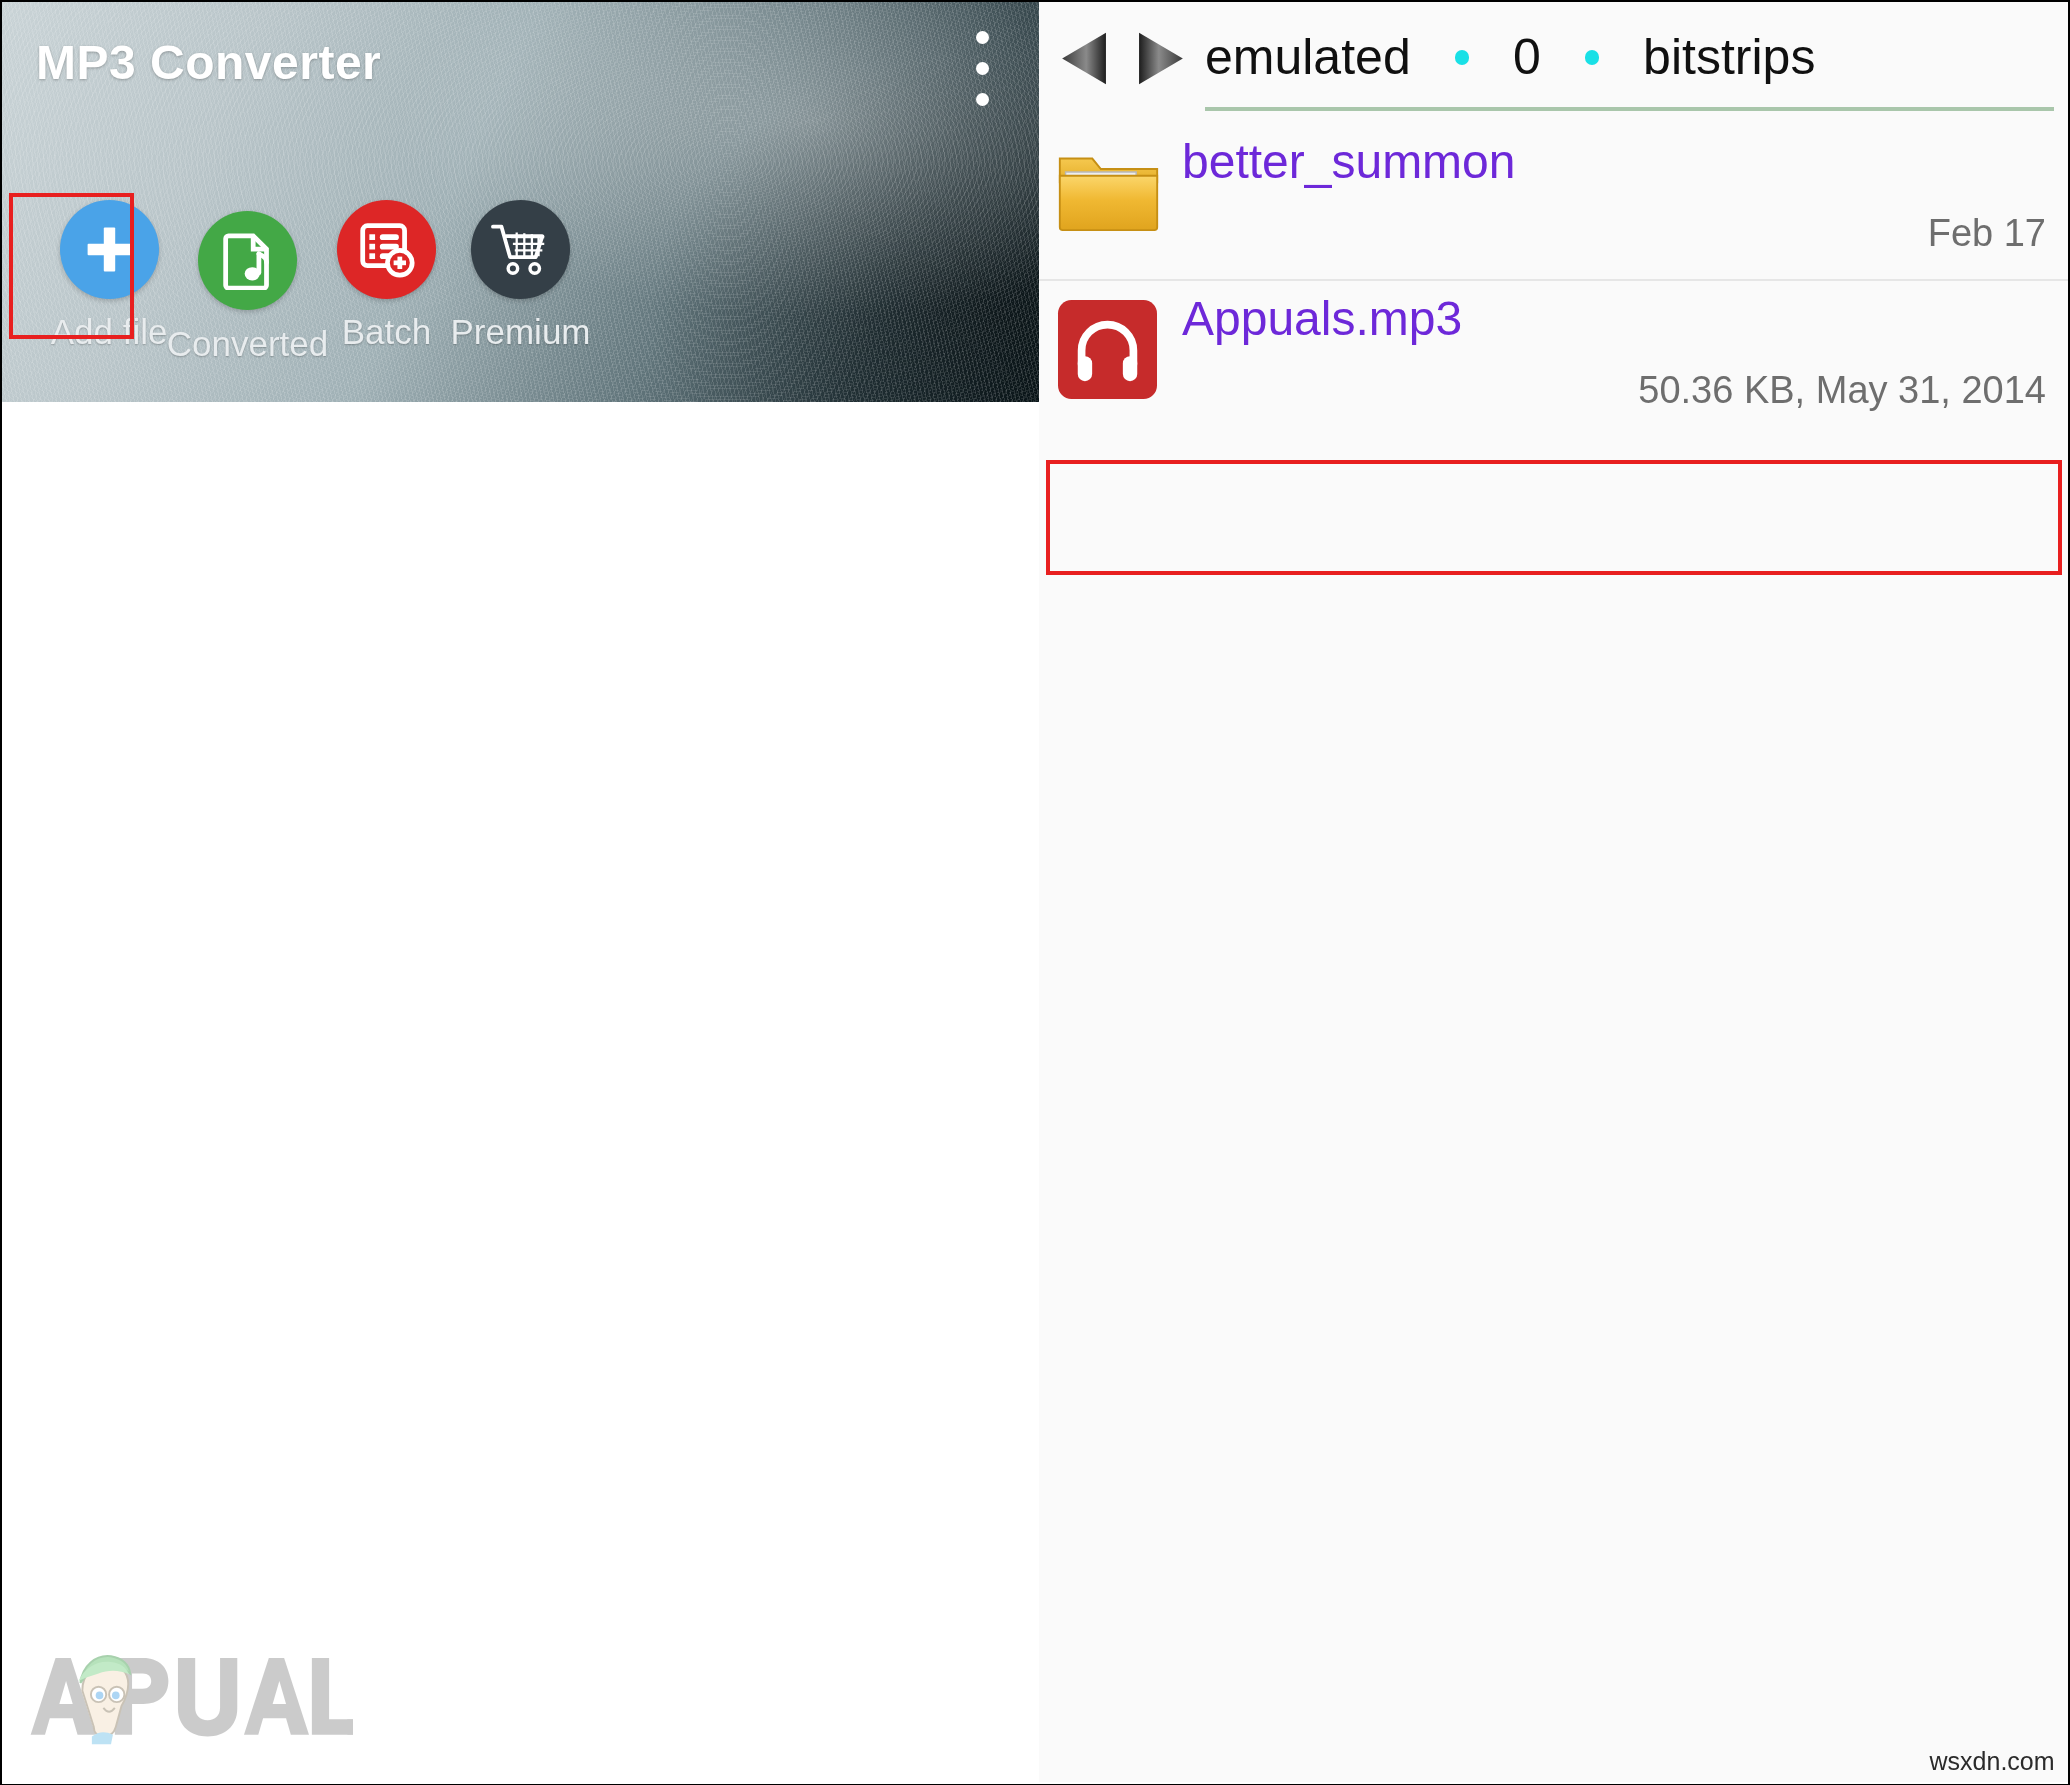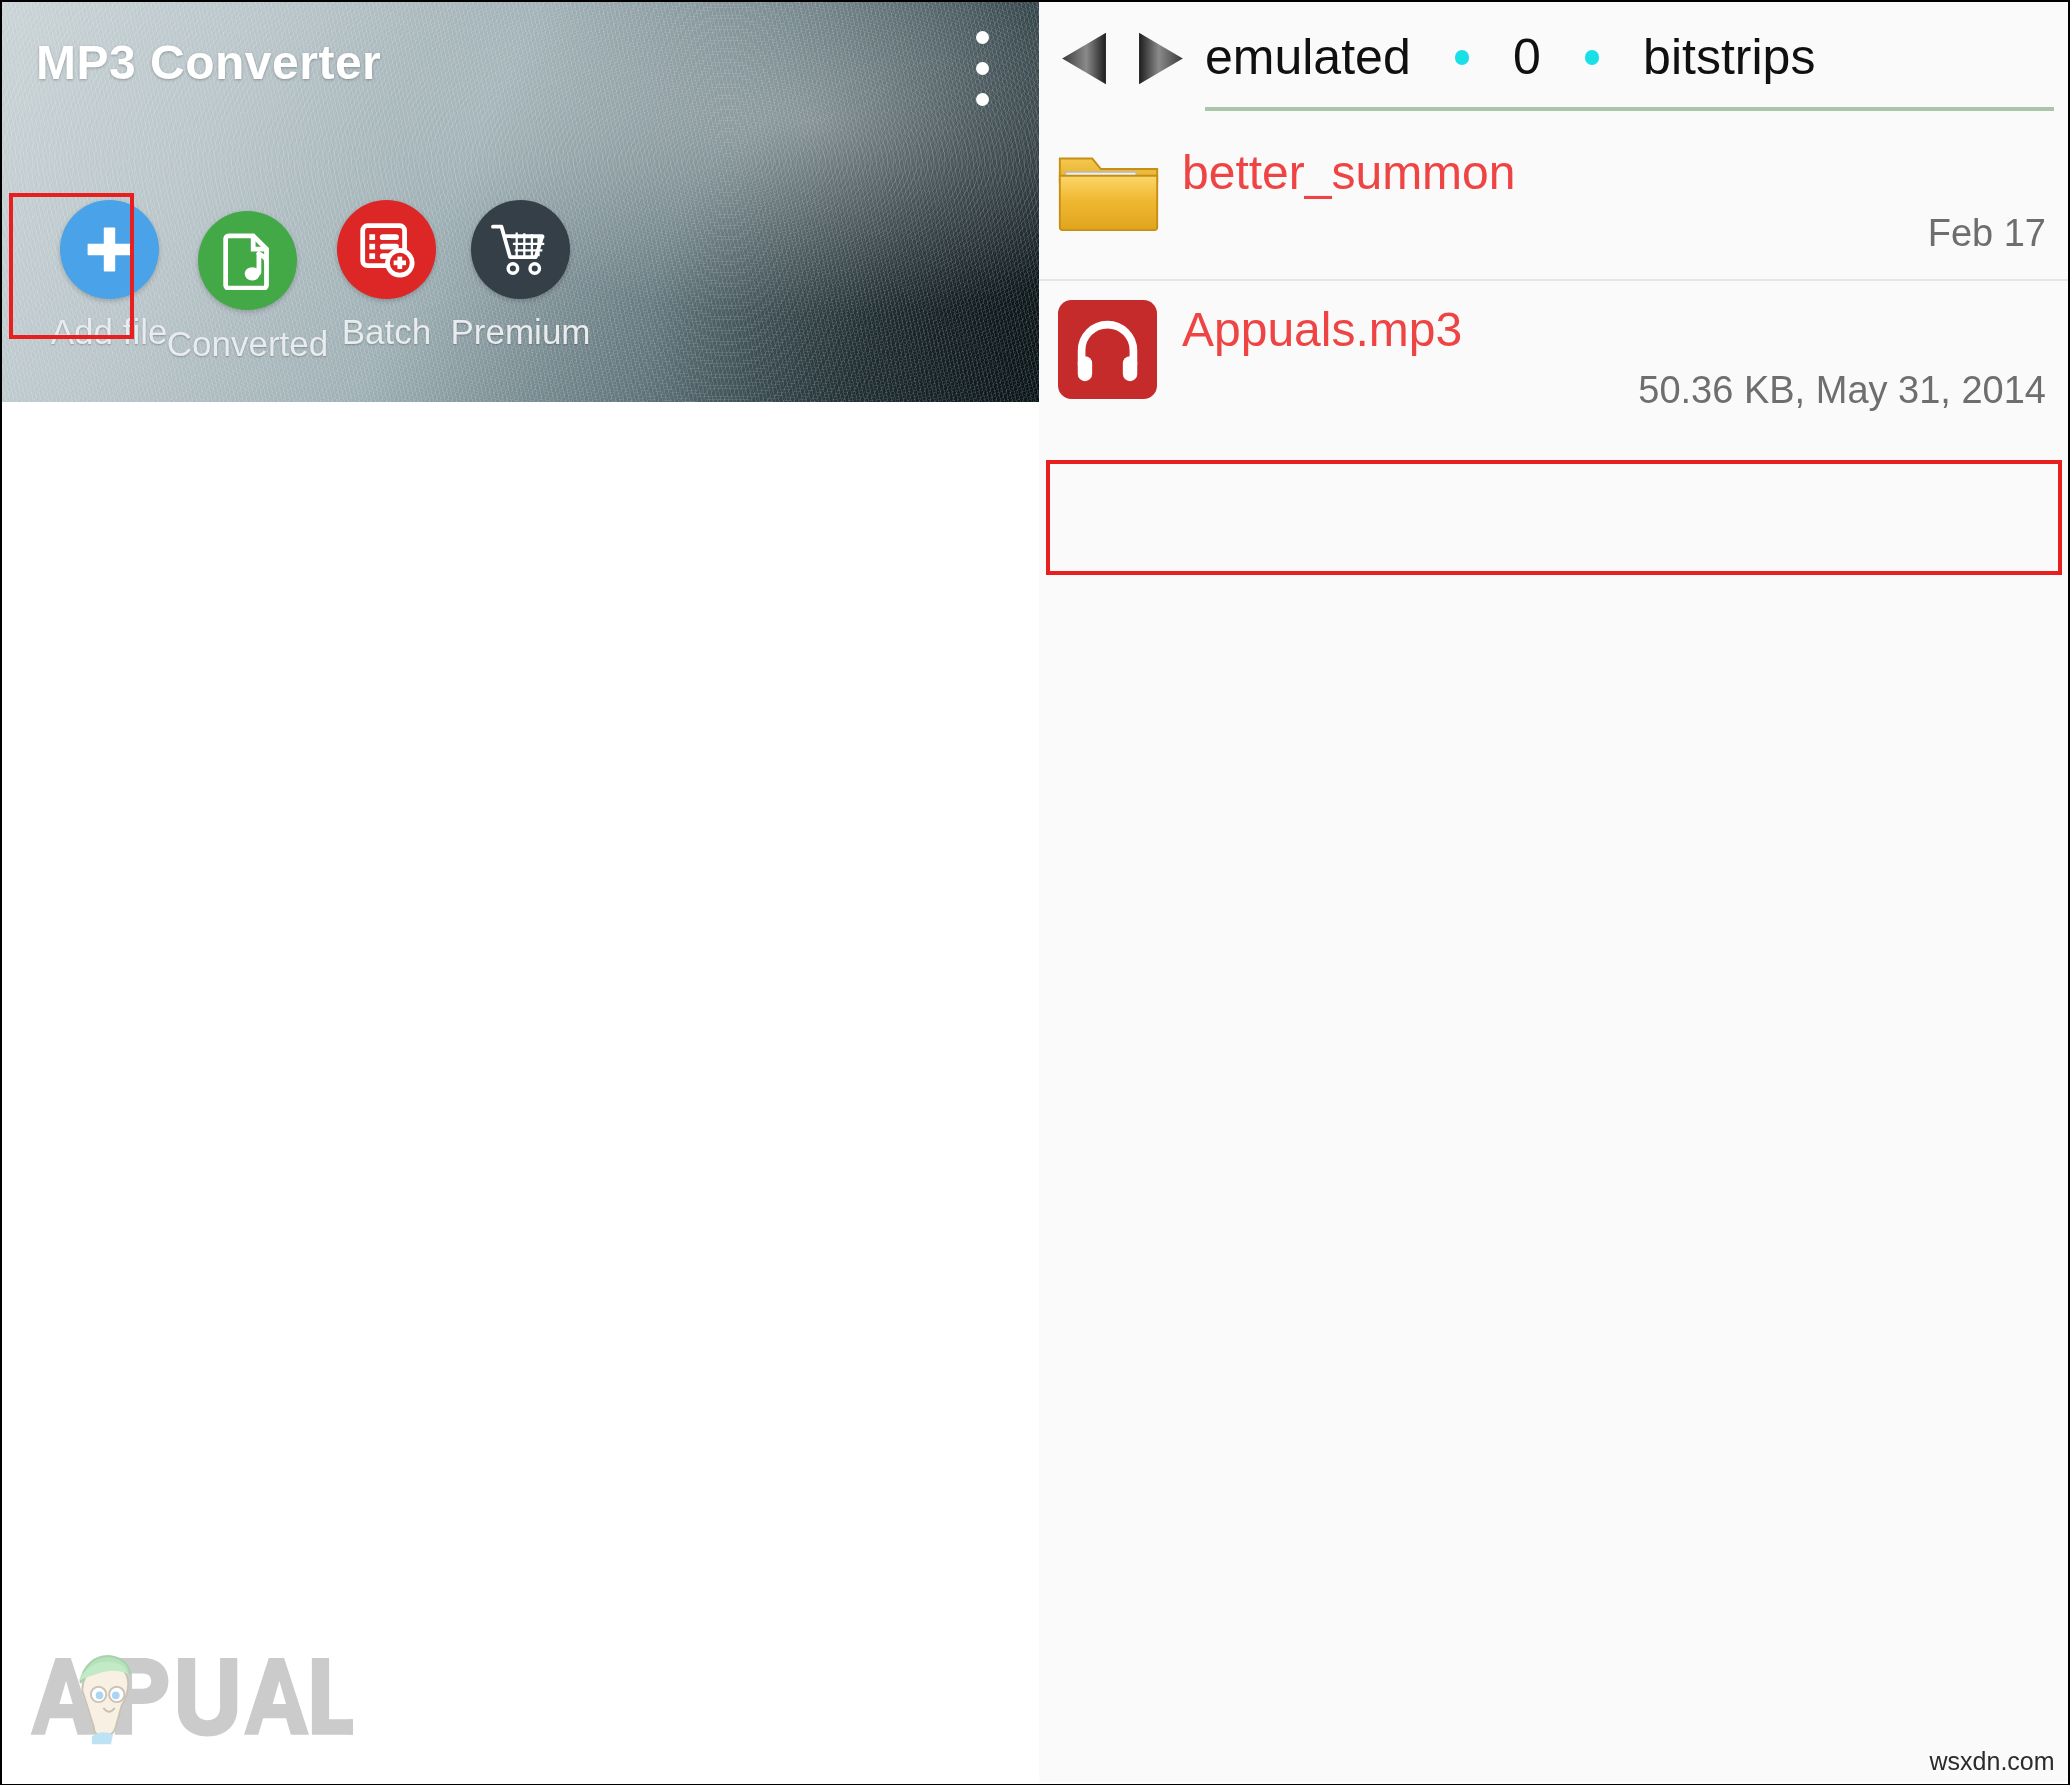--- a/index.html
+++ b/index.html
@@ -136,22 +136,22 @@
   }
   .file-row{
     position:relative;height:155px;
     border-bottom:2.9px solid #e6e6e6;
     background:#fafafa;cursor:pointer;
   }
   .row-icon{
     position:absolute;left:17px;top:23px;width:105px;height:88px;
   }
   .row-name{
-    position:absolute;left:143px;top:21px;
-    font-size:48px;color:#ef4444;white-space:nowrap;
+    position:absolute;left:143px;top:10px;
+    font-size:48px;color:#6d28d9;white-space:nowrap;
   }
   .row-meta{
     position:absolute;right:23px;top:88px;
     font-size:38px;color:#6e6e6e;white-space:nowrap;
   }
   .file-row.selected{border-bottom:none;}
   #mp3-highlight{
     position:absolute;left:6.7px;top:336px;width:1016px;height:115px;
     border:4.8px solid #e81f1f;box-sizing:border-box;z-index:6;pointer-events:none;
   }

